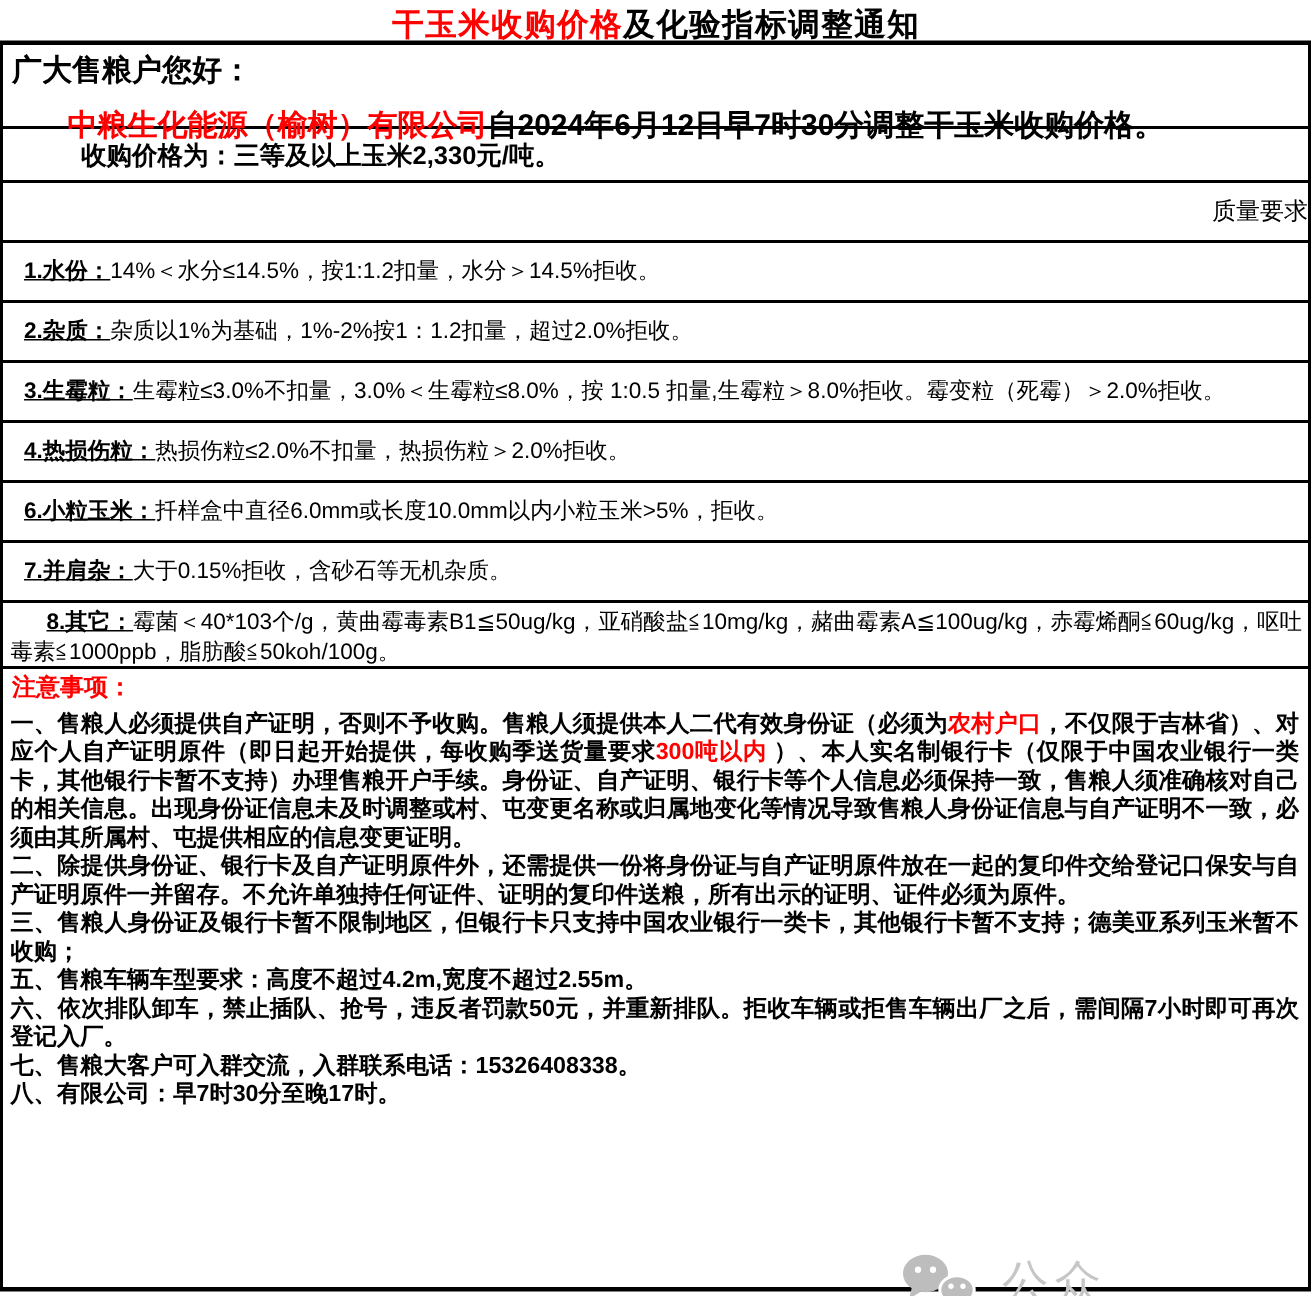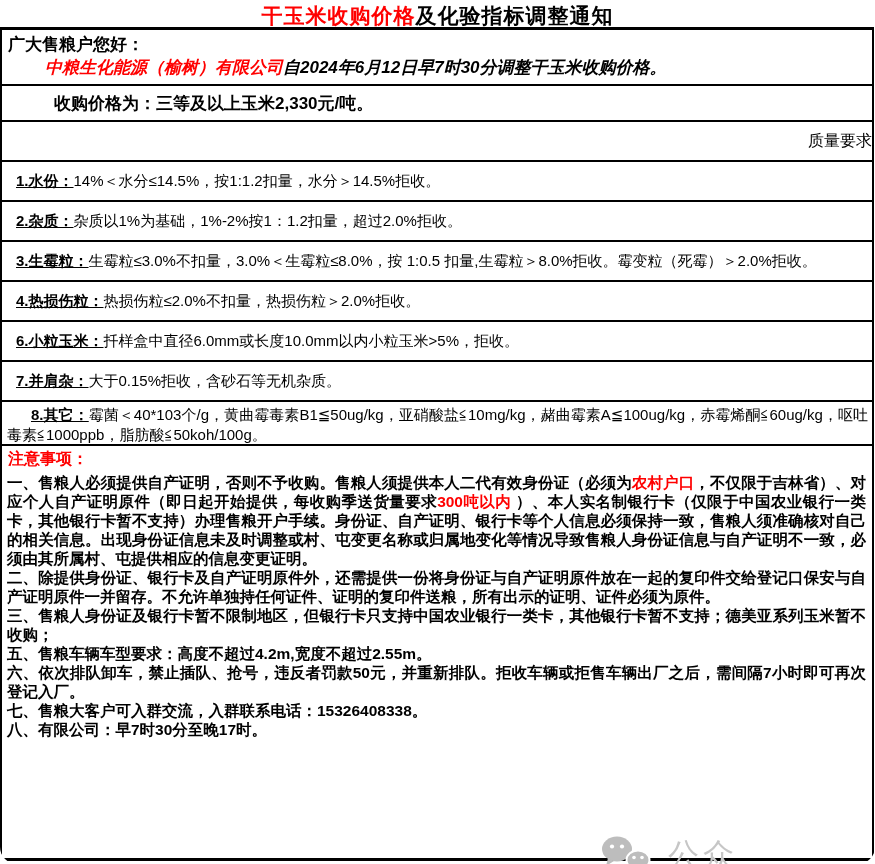--- a/index.html
+++ b/index.html
@@ -2,21 +2,20 @@
 <html><head>
 <meta charset="utf-8">
 <style>
   html,body{margin:0;padding:0;background:#ffffff;}
   .page{
     position:relative;
     width:875px;height:864px;
     background:#ffffff;color:#000;
     font-family:"Liberation Sans",sans-serif;
     overflow:hidden;
-    border-radius:17px;
   }
   .red{color:#FF0000;}
   .page-title{
     height:25px;padding-top:2px;
     text-align:center;
     font-size:21px;font-weight:bold;
     font-family:"Liberation Serif",serif;
     letter-spacing:1px;
     white-space:nowrap;
   }
@@ -31,23 +30,23 @@
     background:#fff;
   }
   .row{
     box-sizing:border-box;
     border-bottom:2px solid #000;
     flex:0 0 auto;
   }
   .greeting-row{
     height:56px;
     padding:3px 6px 0 6px;
-    font-size:17px;font-weight:bold;
-  }
-  .company-line{margin-top:0;padding-left:37px;font-style:italic;}
+    font-size:20px;font-weight:bold;
+  }
+  .company-line{margin-top:10px;padding-left:37px;}
   .price-row{
     height:36px;
     display:flex;align-items:center;
     padding-left:52px;
     font-size:17px;font-weight:bold;
   }
   .qheader-row{
     height:40px;
     display:flex;align-items:center;justify-content:flex-end;
     font-size:16px;

